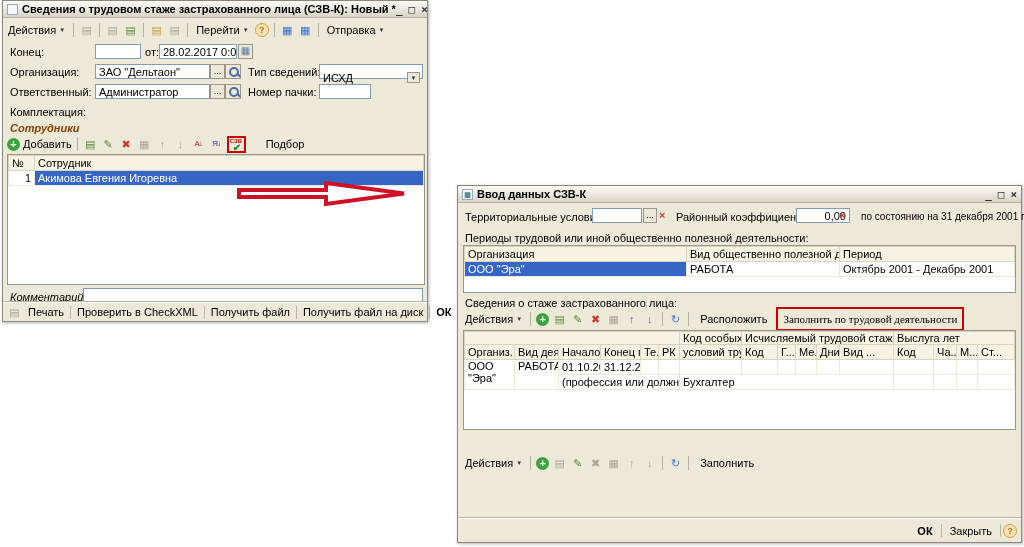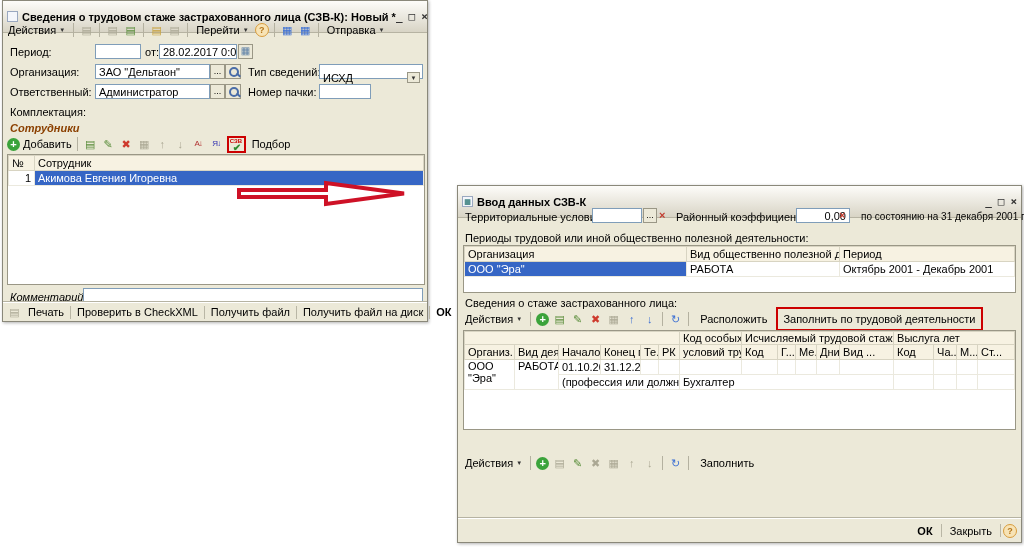--- a/index.html
+++ b/index.html
@@ -3,21 +3,21 @@
 <meta charset="utf-8">
 <style>
   * { box-sizing: border-box; }
   html,body { margin:0; padding:0; }
   body {
     width:1024px; height:547px; position:relative; background:#fff;
     font-family:"Liberation Sans", sans-serif; font-size:11px; color:#000;
     overflow:hidden;
   }
   .win { position:absolute; background:#ECE9D8; border:1px solid #8A887A; box-shadow:1px 1px 3px rgba(0,0,0,.3); }
-  .tb { position:absolute; left:0; right:0; top:0; height:32px;
+  .tb { position:absolute; left:0; right:0; top:0; height:17px;
         background:linear-gradient(#fdfcf9,#d8d4c5); border-bottom:1px solid #b6b3a2;
         display:flex; align-items:center; padding:0 4px; font-weight:bold; white-space:nowrap; overflow:hidden; }
   .ticon { width:11px; height:11px; margin-right:4px; flex:none; border:1px solid #9aa8c0; background:#f4f6fb;
            display:inline-block; font-size:7px; line-height:9px; text-align:center; color:#7A9ABF; }
   .wctl { margin-left:auto; display:flex; gap:6px; font-family:"DejaVu Sans Mono",monospace; font-size:11px; font-weight:bold; color:#333; }
   .wctl span { cursor:default; }
   .toolbar { position:absolute; display:flex; align-items:center; gap:3px; white-space:nowrap; }
   .menubtn { display:flex; align-items:center; gap:3px; padding:1px 3px; }
   .caret { font-size:6px; color:#333; }
   .ic { width:15px; height:15px; line-height:14px; text-align:center; display:inline-block; font-size:11px; flex:none; }
@@ -96,21 +96,21 @@
     <span class="vsep"></span>
     <span class="ic blu">▦</span>
     <span class="ic blu">▦</span>
     <span class="vsep"></span>
     <span class="menubtn">
       <span>Отправка</span>
       <span class="caret">▼</span>
     </span>
   </div>
 
-  <span class="lbl" style="left:7px; top:45px;">Период:</span>
+  <span class="lbl" style="left:7px; top:45px;">Конец:</span>
   <input class="inp" style="left: 92px; top: 43px; width: 46px;" value="">
   <span class="lbl" style="left:142px; top:45px;">от:</span>
   <div class="fld" style="left:156px; top:43px; width:78px;">
     <span>28.02.2017  0:00:00</span>
   </div>
   <span class="sbtn ic" style="left:235px; top:43px; width:15px; font-size:10px; color:#5B7FA6;">▦</span>
 
   <span class="lbl" style="left:7px; top:65px;">Организация:</span>
   <div class="fld" style="left:92px; top:63px; width:115px;">
     <span>ЗАО "Дельтаон"</span>
@@ -145,21 +145,21 @@
     <span class="ic red">✖</span>
     <span class="ic dis">▦</span>
     <span class="ic dis">↑</span>
     <span class="ic dis">↓</span>
     <span class="ic srt" style="color:#B03030;">А↓</span>
     <span class="ic srt" style="color:#3030B0;">Я↓</span>
     <span class="szv redbox">
       <span class="t">СЗВ</span>
       <span class="c">✔</span>
     </span>
-    <span style="margin-left:3px;">Подбор</span>
+    <span style="margin-left:17px;">Подбор</span>
   </div>
 
   <div class="tblbox" style="left:4px; top:153px; width:418px; height:131px;">
     <table>
       <colgroup>
           <col style="width:26px">
           <col>
         </colgroup>
       <tbody>
           <tr>
@@ -255,21 +255,21 @@
     <span class="ic grn">▤</span>
     <span class="ic grn">✎</span>
     <span class="ic red">✖</span>
     <span class="ic dis">▦</span>
     <span class="ic blu">↑</span>
     <span class="ic blu">↓</span>
     <span class="vsep"></span>
     <span class="ic blu">↻</span>
     <span class="vsep"></span>
     <span class="fbtn">Расположить</span>
-    <span class="fbtn redbox" style="padding:4px 5px; background:#ECE9D8;">Заполнить по трудовой деятельности</span>
+    <span class="fbtn redbox" style="padding:4px 5px; background:#ECE9D8;font-family:Liberation Serif, serif;">Заполнить по трудовой деятельности</span>
   </div>
 
   <div class="tblbox" style="left:5px; top:144px; width:553px; height:100px;">
     <table>
       <colgroup>
         <col style="width:50px">
           <col style="width:44px">
           <col style="width:42px">
           <col style="width:40px">
         <col style="width:18px">

